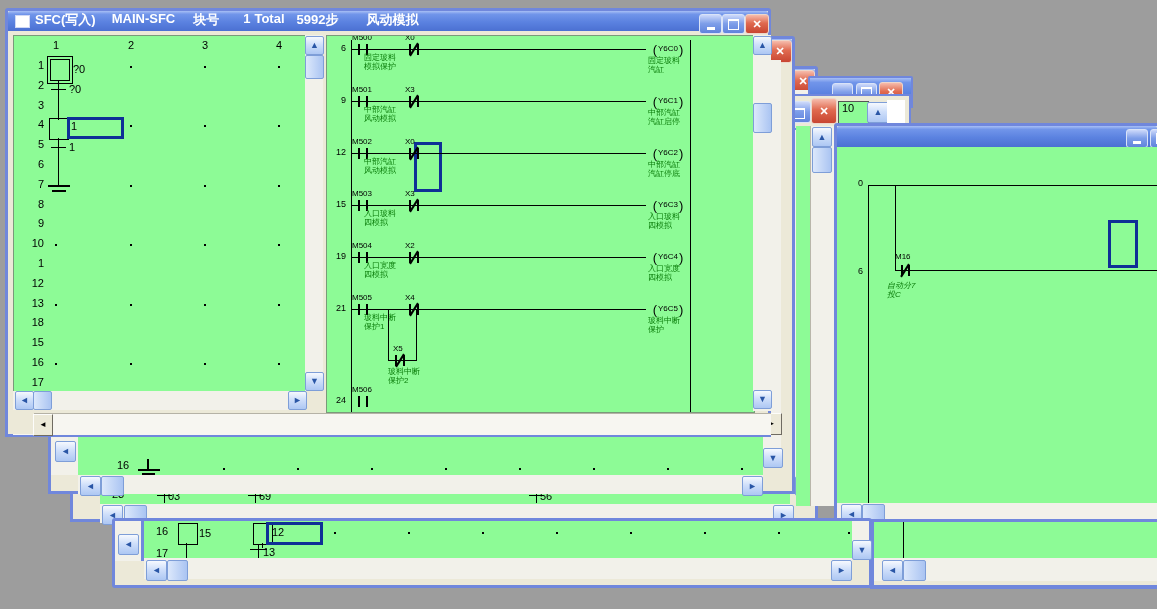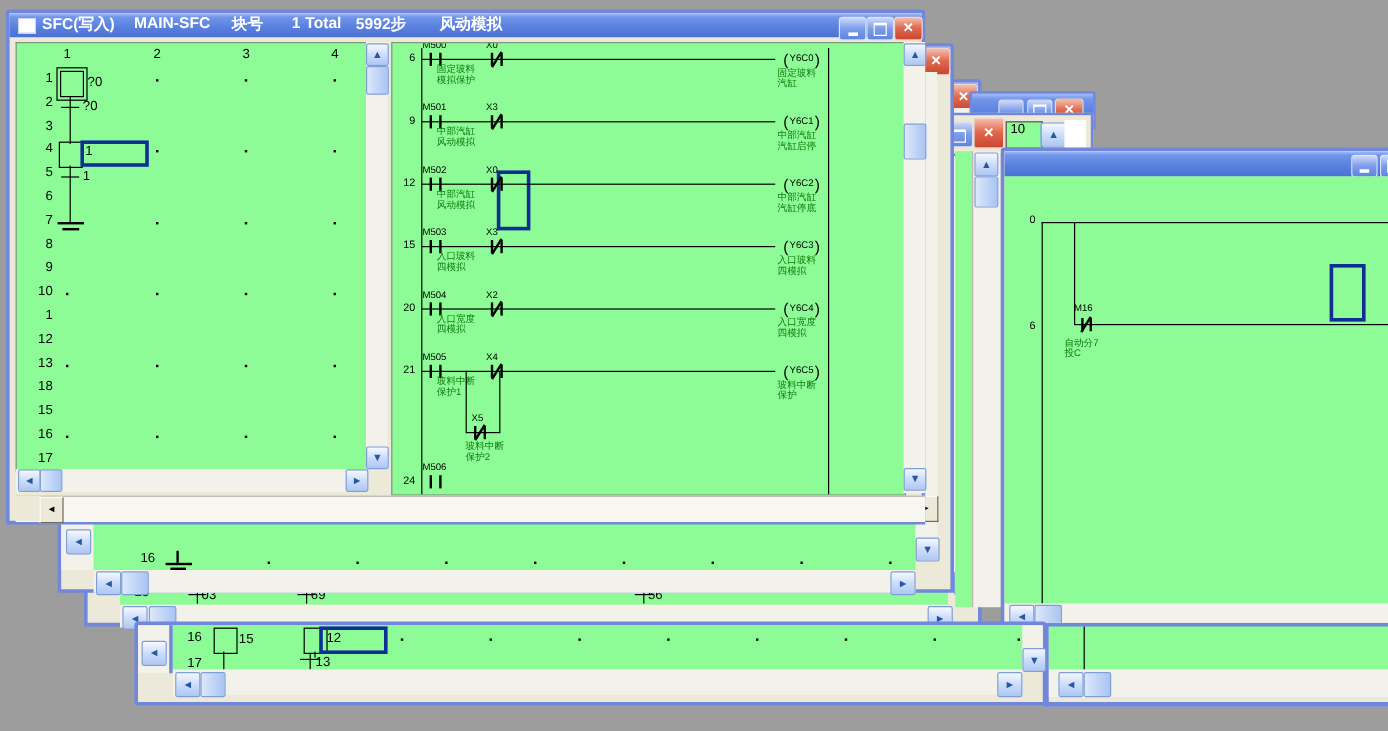--- a/index.html
+++ b/index.html
@@ -127,21 +127,21 @@
     <div class="vl" style="left:31px;top:38px;height:318px"></div>
     <div class="hl" style="left:31px;top:38px;width:289px"></div>
     <div class="vl" style="left:58px;top:38px;height:85px"></div>
     <div class="hl" style="left:58px;top:123px;width:262px"></div>
     <div class="dev" style="left:58px;top:106px">M16</div>
     <div class="abs" style="left:62px;top:116px;width:14px;height:15px">
       <span class="bar" style="left:2px;top:2px"></span>
         <span class="bar" style="left:9px;top:2px"></span>
       <span class="slash" style="left:5px;top:0"></span>
     </div>
-    <div id="w5cmt" class="cmt" style="left:50px;top:134px;">自动分7
+    <div id="w5cmt" class="cmt" style="left:50px;top:134px;font-style:italic">自动分7
 投C</div>
     <div class="sel" style="left:271px;top:73px;width:24px;height:42px"></div>
   </div>
   <div class="track" style="left:0;top:377px;width:320px;height:19px"></div>
   <div class="xbtn" style="left:4px;top:378px;width:19px;height:18px">
       <span>◄</span>
     </div>
   <div class="thumb" style="left:25px;top:378px;width:21px;height:18px"></div>
 </div>
 
@@ -412,21 +412,21 @@
       <div class="dev" style="left: 78px; top: 154px;">X3</div>
       <div class="cmt" style="left: 37px; top: 173px;">入口玻料
 四模拟</div>
       <div class="coil" style="left: 319px; top: 161px; width: 44px; height: 16px;">
         <div class="par" style="position: static;">(</div>
         <div style="position: static;">Y6C3</div>
         <div class="par" style="position: static;">)</div>
       </div>
       <div class="cmt" style="left: 321px; top: 176px;">入口玻料
 四模拟</div>
-      <div class="snum" style="left: 2px; top: 216px; width: 17px; text-align: right;">20</div>
+      <div class="snum" style="left: 2px; top: 216px; width: 17px; text-align: right;">19</div>
       <div class="hl" style="left: 24px; top: 221px; width: 339px;"></div>
       <div style="position: absolute; left: 29px; top: 215px; width: 15px; height: 13px;">
         <div class="bar" style="left: 2px; top: 1px;"></div>
         <div class="bar" style="left: 10px; top: 1px;"></div>
       </div>
       <div class="dev" style="left: 25px; top: 206px;">M504</div>
       <div style="position: absolute; left: 80px; top: 215px; width: 15px; height: 13px;">
         <div class="bar" style="left: 2px; top: 1px;"></div>
         <div class="bar" style="left: 10px; top: 1px;"></div>
         <div class="slash" style="left: 6px; top: -1px;"></div>

